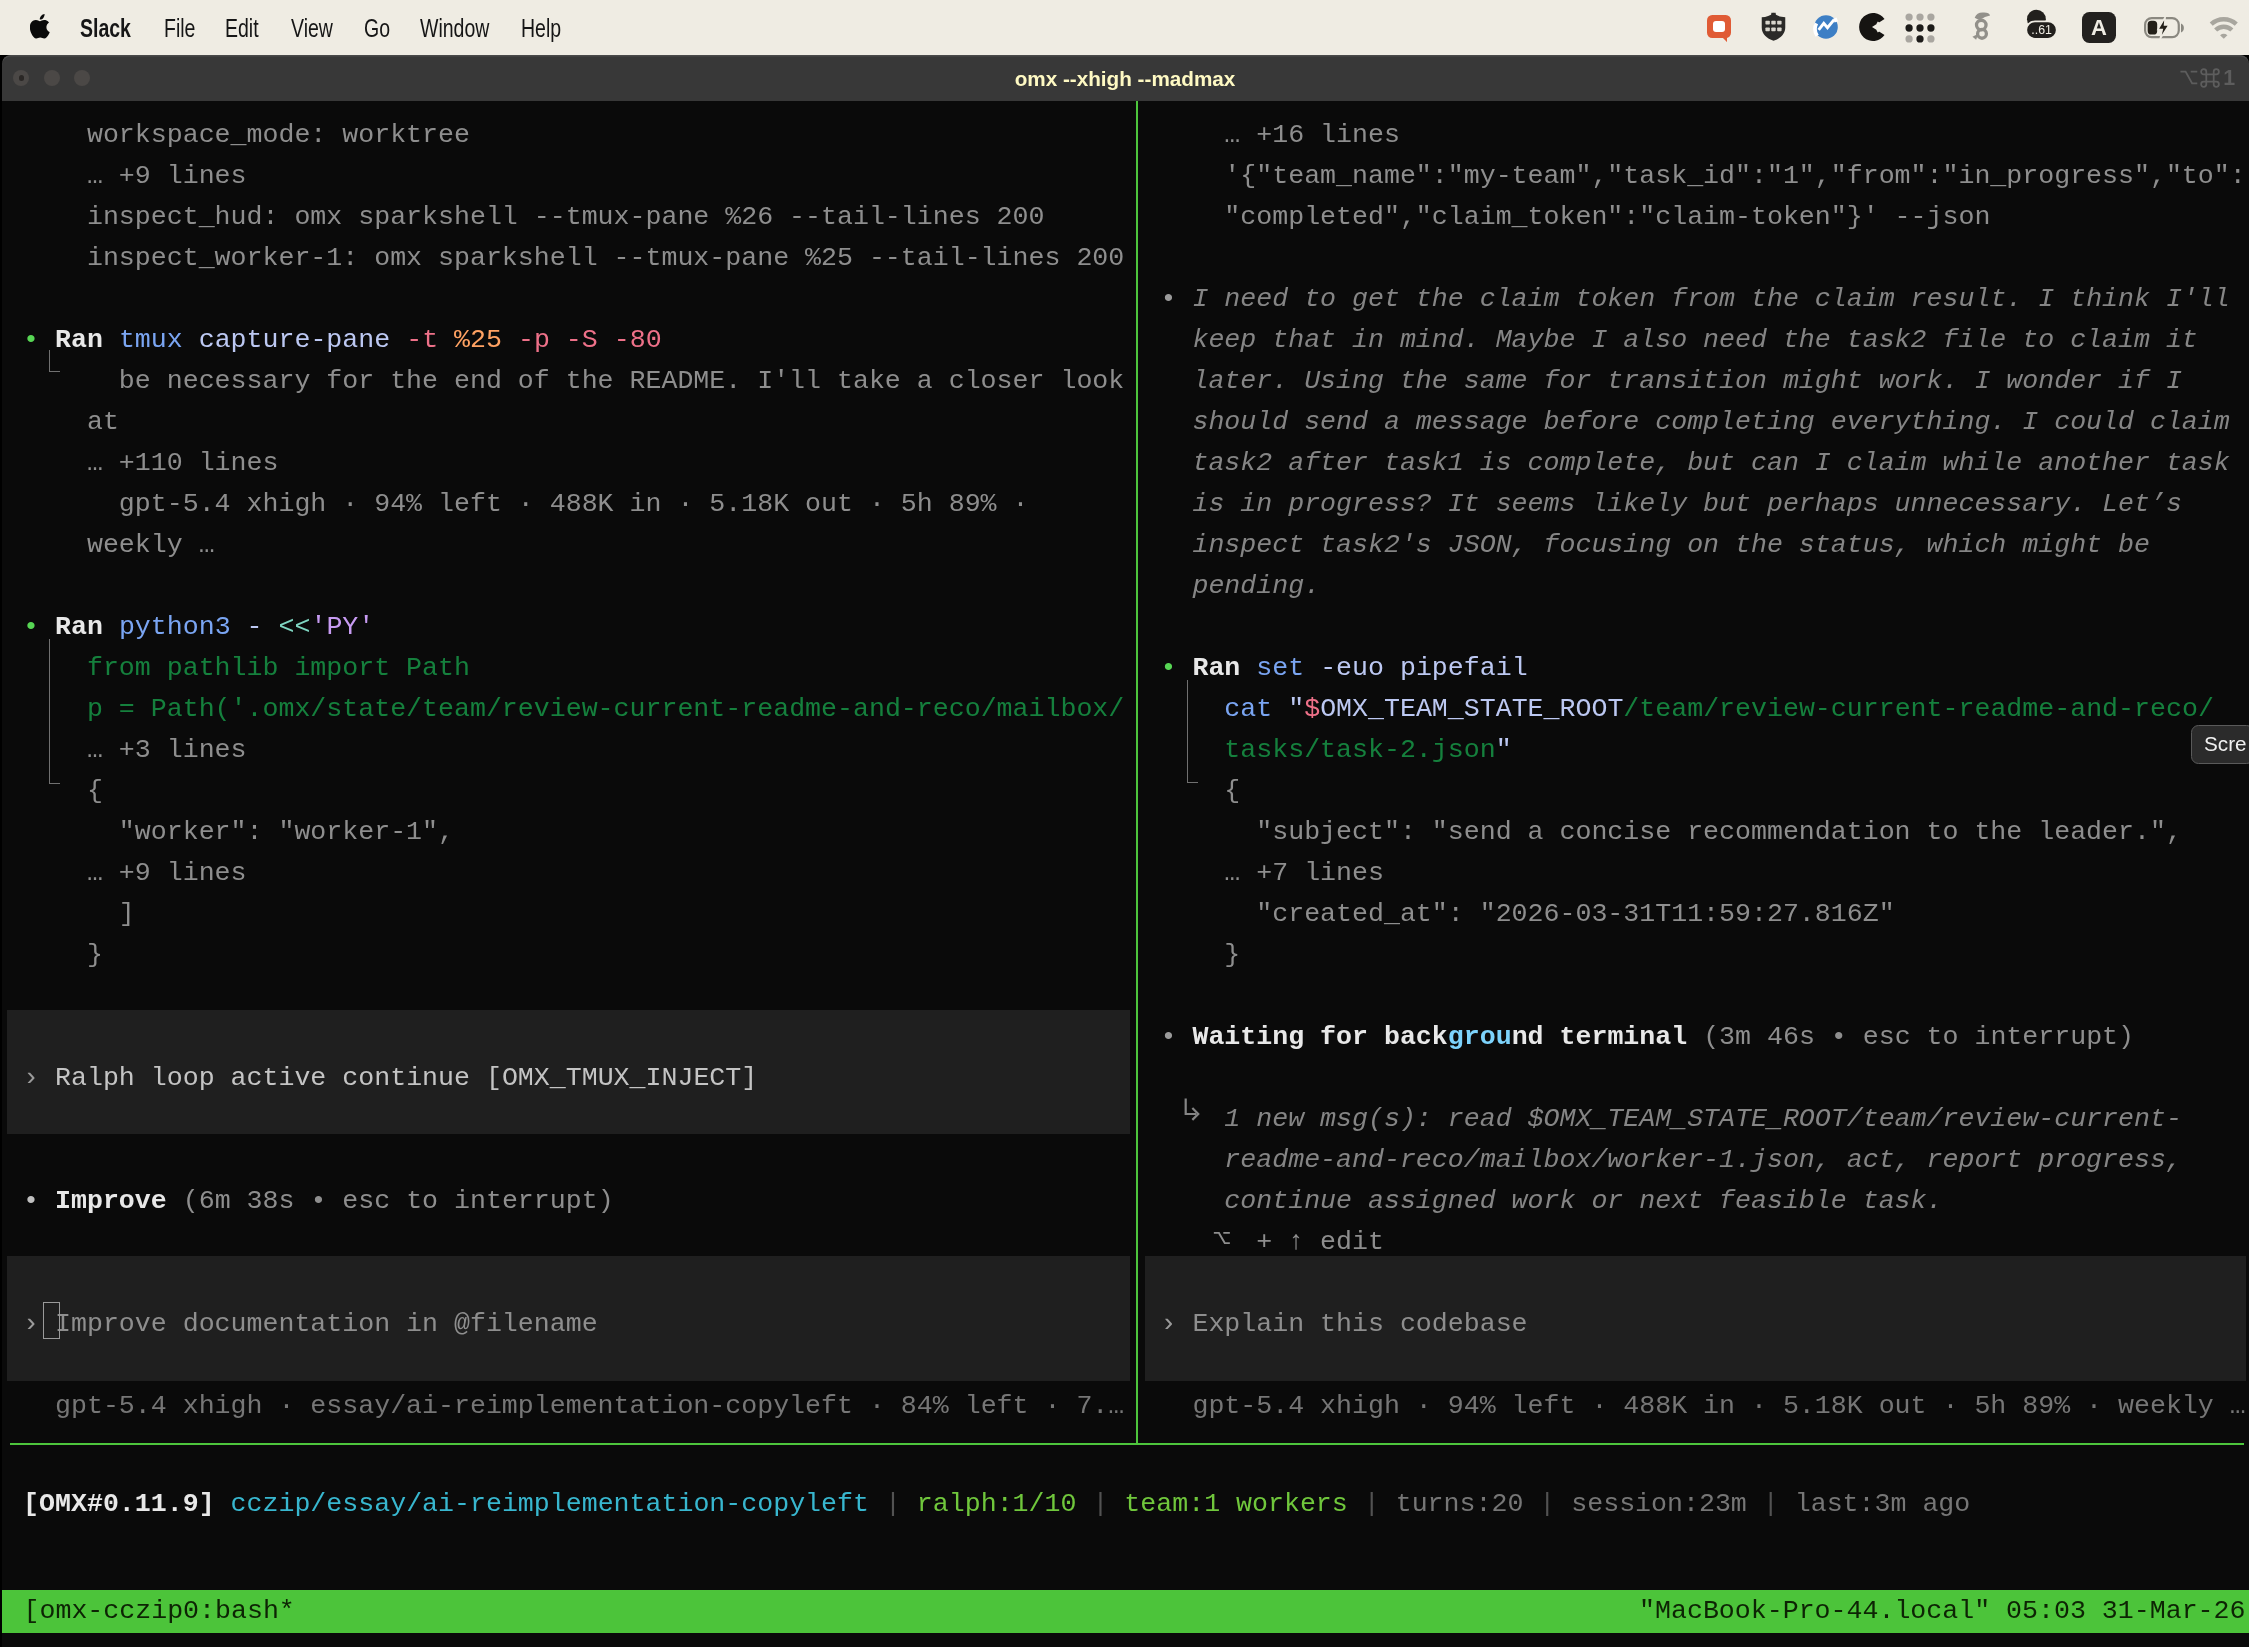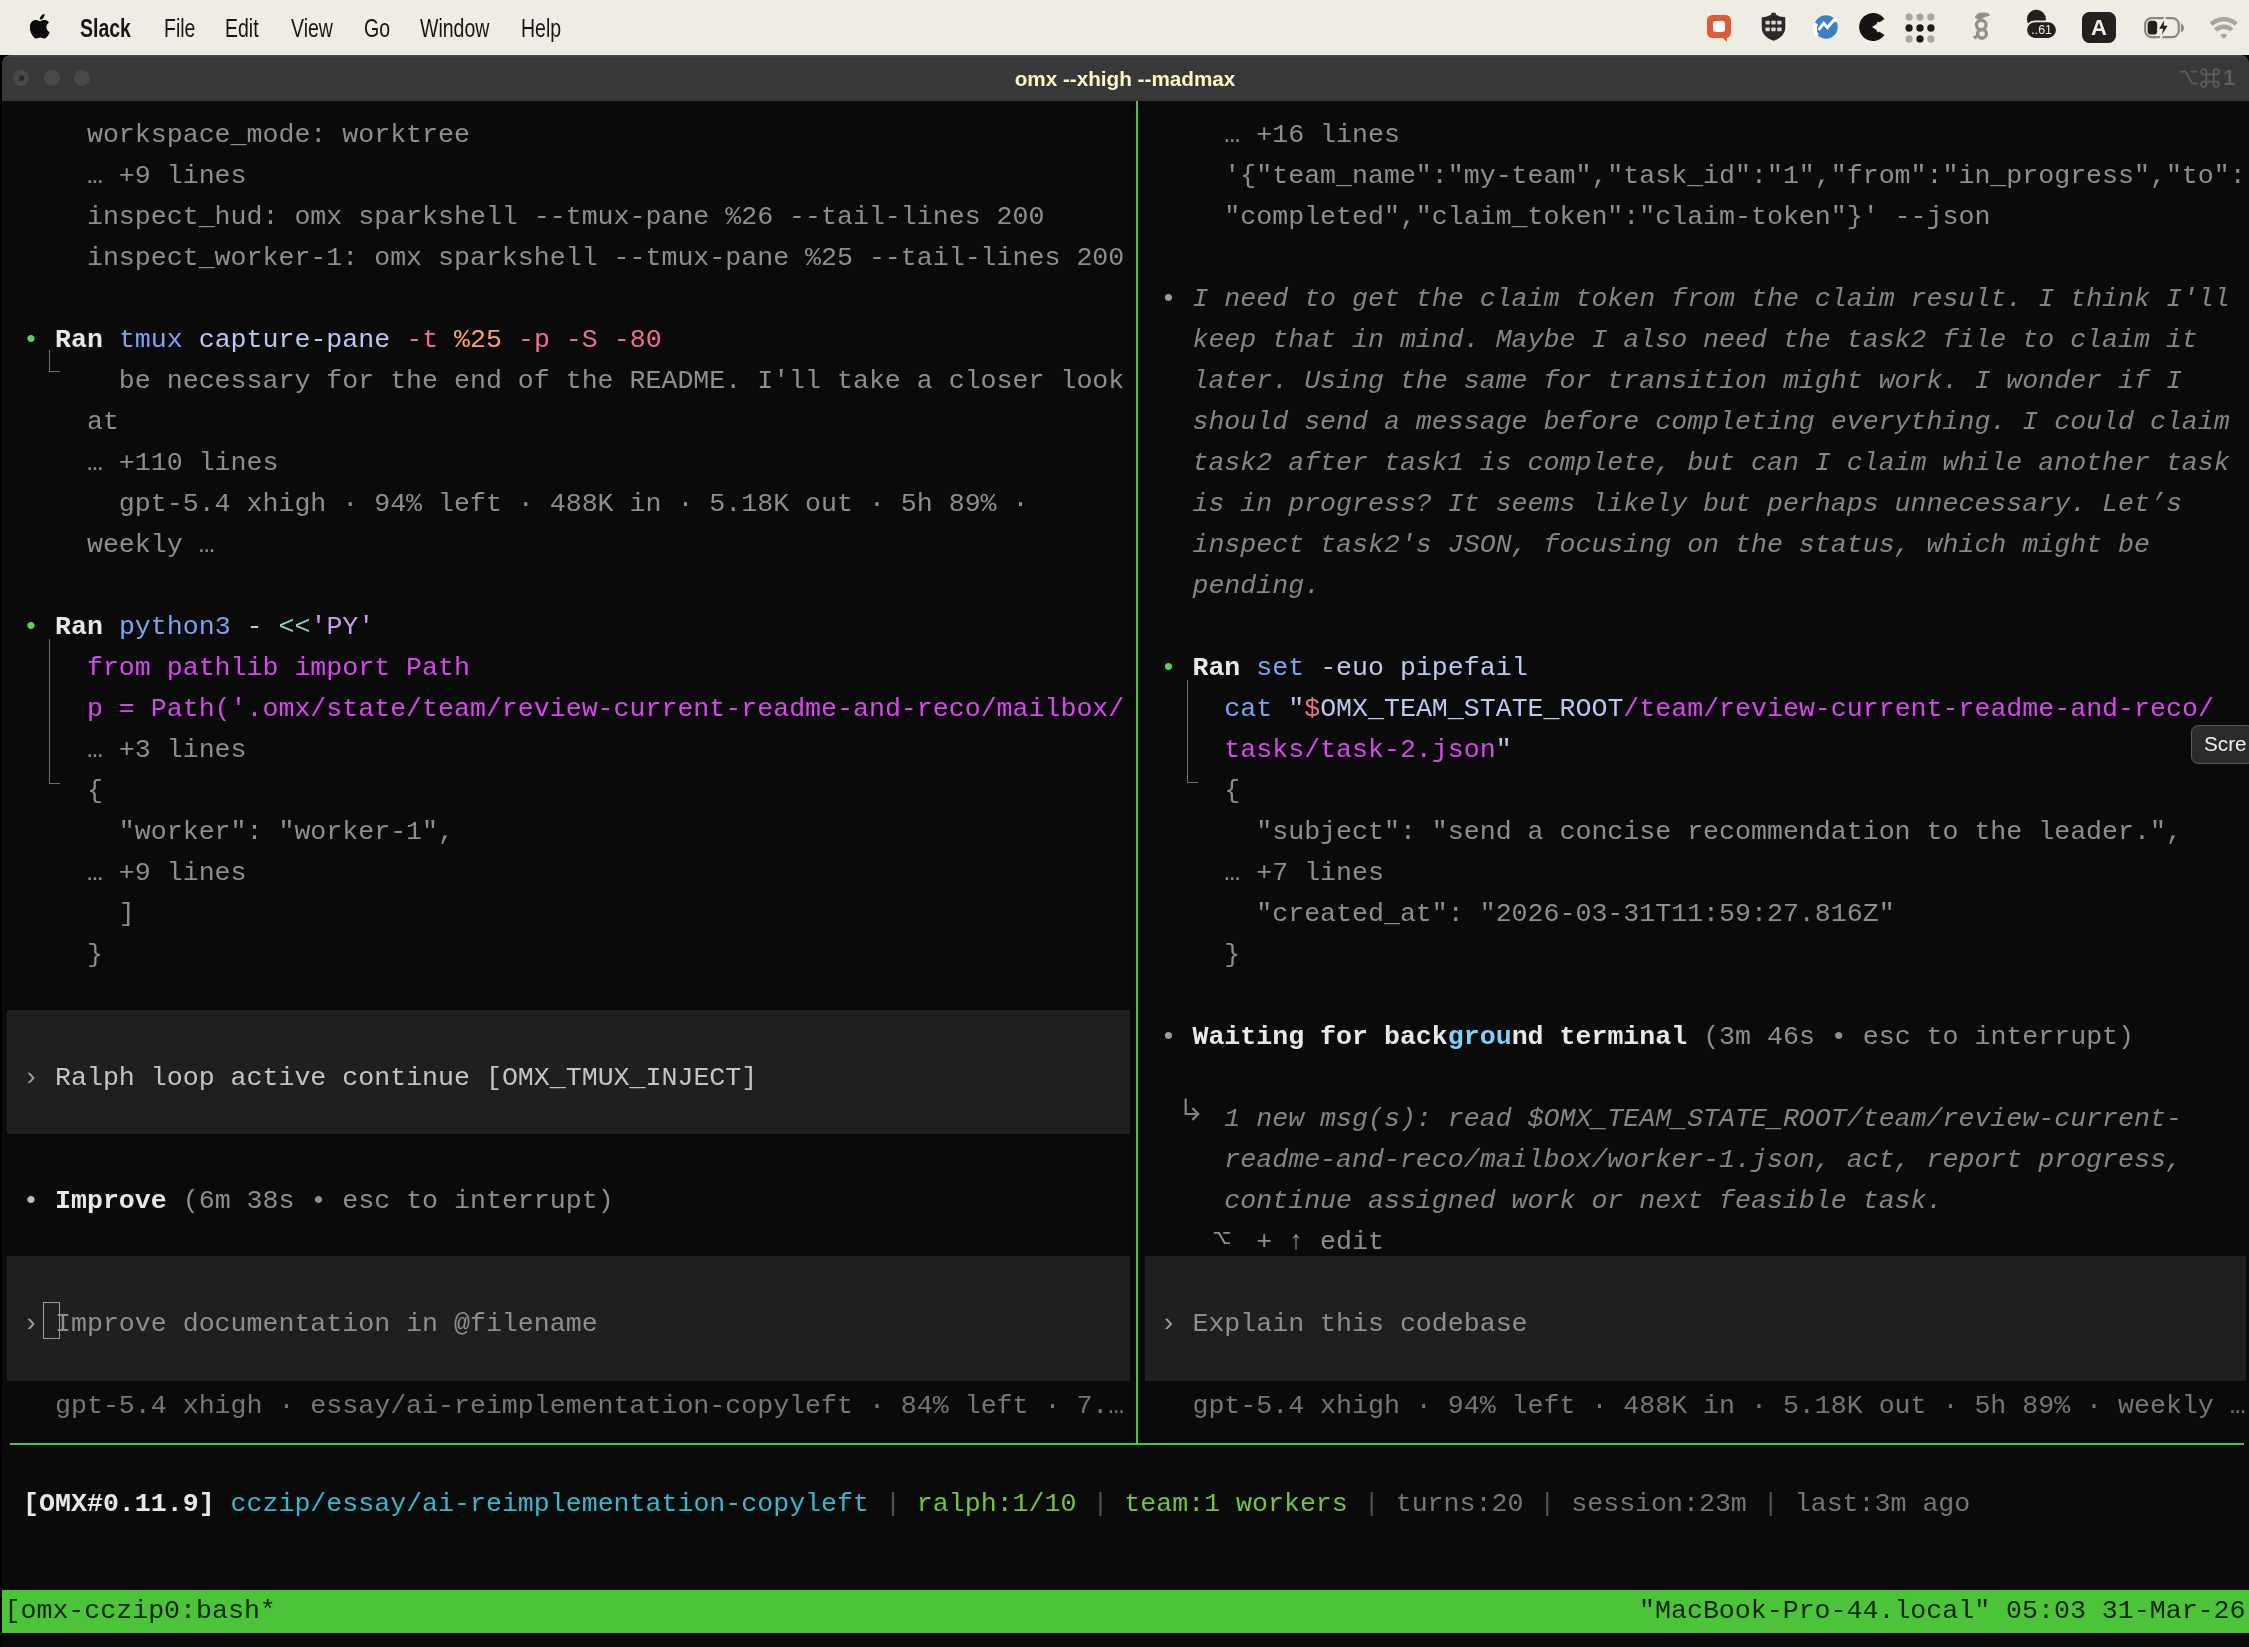--- a/index.html
+++ b/index.html
@@ -6,21 +6,21 @@
 #menubar{position:absolute;left:0;top:0;width:2250px;height:55px;background:#efece3}
 .mi{position:absolute;top:0;height:55px;line-height:56px;font-size:25px;color:#161616;transform:scaleX(.78);transform-origin:0 50%}
 #window{position:absolute;left:1.5px;top:55px;width:2247px;height:1592px;background:#0a0a0a;border-radius:8.9px 8.9px 0 0}
 #titlebar{position:absolute;left:0;top:0;width:100%;height:46px;background:#383838;border-radius:8.9px 8.9px 0 0;box-shadow:inset 0 1.5px 0 #4a4a4a}
 .tl{position:absolute;width:16px;height:16px;border-radius:50%;background:#4b4846}
 #titletext{position:absolute;top:0;width:100%;height:46px;line-height:47px;text-align:center;color:#fef9c3;font-size:20.7px;font-weight:bold}
 #hotkey{position:absolute;right:13.3px;top:0;height:46px;color:#5d5d5d;font-size:21.4px;font-weight:bold;line-height:47px}
 pre{font-family:"Liberation Mono",monospace;font-size:26.6px;line-height:41px;position:absolute;margin:12px;color:#8e8e8e}.dim{color:#767676}.pipe{color:#525252}
 .w{color:#e8e8e8;font-weight:bold}.dimb{color:#7dd3fc;font-weight:bold}
 .bl{color:#7aa5f2}.lav{color:#bcc8f2}.pk{color:#ee7189}.or{color:#ffa263}
-.pu{color:#c79bf2}.te{color:#7fd6c2}.gn{color:#d946ef}.cy{color:#38b7cf}
+.pu{color:#c79bf2}.te{color:#7fd6c2}.gn{color:#15803d}.cy{color:#38b7cf}
 .sg{color:#70c73c}.bu{color:#57d654}.pr{color:#9a9a9a}.bt{color:#c4c4c4}
 .wb{color:#c0c0c0}
 .it{font-style:italic;color:#858585}
 .box{position:absolute;background:#1f1f1f}
 #divider{position:absolute;left:1134px;top:46px;width:2.2px;height:1344px;background:#4dc53c}
 #hborder{position:absolute;left:8px;top:1388px;width:2234px;height:2.2px;background:#4dc53c}
 #tmuxbar{position:absolute;left:0;top:1535px;width:2247px;height:43px;background:#4cc43a;color:#0d2404;font-family:"Liberation Mono",monospace;font-size:26.6px;line-height:43px}
 #cursor{position:absolute;left:41px;top:1247px;width:17.7px;height:37px;border:1.5px solid #9a9a9a}
 #scre{position:absolute;left:2189px;top:670px;width:63px;height:39px;background:#2b2b2b;border:1.5px solid #5a5a5a;border-radius:7.4px;color:#f0f0f0;font-size:20.7px;line-height:36px;padding-left:12.5px}
 .corner{position:absolute;border-left:1.5px solid #707070;border-bottom:1.5px solid #707070}
@@ -179,21 +179,21 @@
     <span class="it">1 new msg(s): read $OMX_TEAM_STATE_ROOT/team/review-current-</span>
     <span class="it">readme-and-reco/mailbox/worker-1.json, act, report progress,</span>
     <span class="it">continue assigned work or next feasible task.</span>
       + ↑ edit
 
 <span class="pr">›</span> Explain this codebase
 
   <span class="dim">gpt-5.4 xhigh · 94% left · 488K in · 5.18K out · 5h 89% · weekly …</span></pre>
 <pre id="st" style="left:9.6px;top:1417px"><span class="w">[OMX#0.11.9]</span> <span class="cy">cczip/essay/ai-reimplementation-copyleft</span> <span class="pipe">|</span> <span class="sg">ralph:1/10</span> <span class="pipe">|</span> <span class="sg">team:1 workers</span> <span class="pipe">|</span> <span class="dim">turns:20</span> <span class="pipe">|</span> <span class="dim">session:23m</span> <span class="pipe">|</span> <span class="dim">last:3m ago</span></pre>
 <div id="cursor"></div>
-<div id="tmuxbar"><span style="margin-left:3px">[omx-cczip0:bash*</span><span style="position:absolute;right:3px">"MacBook-Pro-44.local" 05:03 31-Mar-26</span></div>
+<div id="tmuxbar"><span style="margin-left:22px">[omx-cczip0:bash*</span><span style="position:absolute;right:3px">"MacBook-Pro-44.local" 05:03 31-Mar-26</span></div>
 <div id="scre">Scre</div>
 <div id="titlebar">
       <div class="tl" style="left:11.8px;top:14.8px"></div>
       <div style="position:absolute;left:17px;top:20px;width:5.9px;height:5.9px;border-radius:50%;background:#2a2725"></div>
       <div class="tl" style="left:42px;top:14.8px"></div>
       <div class="tl" style="left:72px;top:14.8px"></div>
       <div id="titletext">omx --xhigh --madmax</div>
       <div id="hotkey"><svg width="19" height="19" viewBox="0 0 26 26" style="vertical-align:-2.2px">
           <path d="M2 5 H9 L18 21 H25 M16 5 H25" stroke="#5d5d5d" stroke-width="2.6" fill="none"></path>
         </svg><svg width="20" height="20" viewBox="0 0 27 27" style="vertical-align:-3px;margin-left:2.2px">

